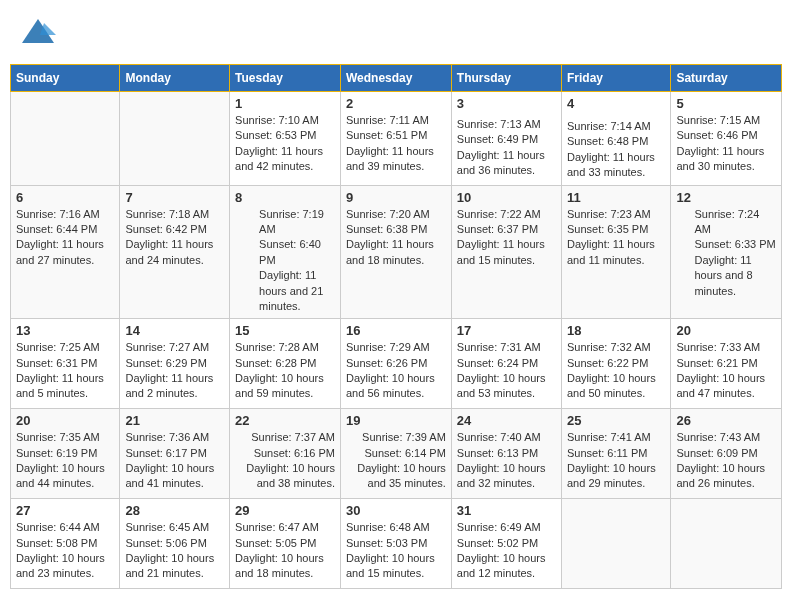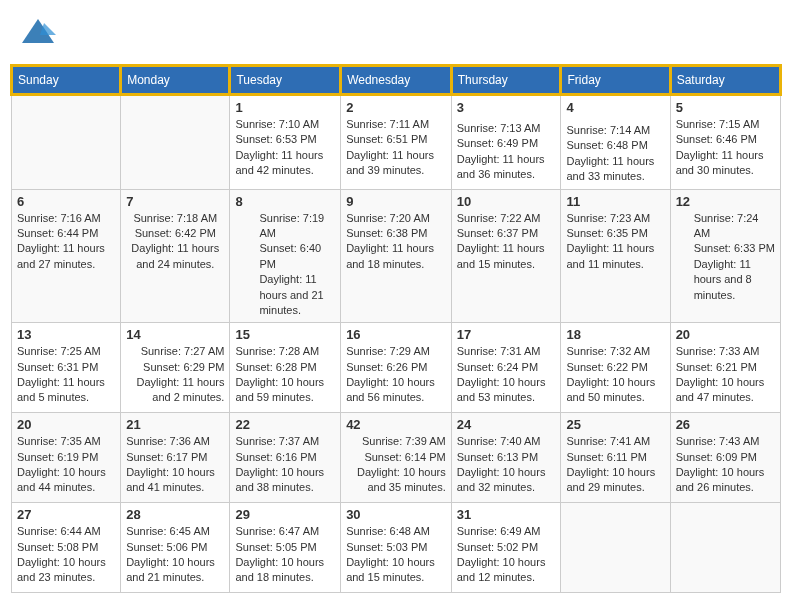--- a/index.html
+++ b/index.html
@@ -45,22 +45,22 @@
       width: 100%;
       border-collapse: collapse;
       font-size: 11px;
     }
     .calendar-table th {
       background-color: #2e6db4;
       color: #fff;
       padding: 6px 5px;
       text-align: left;
       font-size: 12px;
-      font-weight: normal;
-      border: 3px solid #eab308;
+      font-weight: bold;
+      border: 1px solid #eab308;
     }
     .calendar-table td {
       border: 1px solid #ccc;
       vertical-align: top;
       padding: 4px 5px;
       width: 113px;
       min-height: 80px;
       height: 90px;
       background: #fff;
     }
@@ -158,21 +158,21 @@
       </tr>
       <tr>
         <td>
           <div class="day-number">6</div>
           <div class="day-info" style="white-space: pre-line;">Sunrise: 7:16 AM
 Sunset: 6:44 PM
 Daylight: 11 hours and 27 minutes.</div>
         </td>
         <td>
           <div class="day-number">7</div>
-          <div class="day-info" style="white-space: pre-line; text-align: center;">Sunrise: 7:18 AM
+          <div class="day-info" style="white-space: pre-line;">Sunrise: 7:18 AM
 Sunset: 6:42 PM
 Daylight: 11 hours and 24 minutes.</div>
         </td>
         <td>
           <div class="day-number">8</div>
           <div class="day-info" style="white-space: pre-line; margin-left: 24px;">Sunrise: 7:19 AM
 Sunset: 6:40 PM
 Daylight: 11 hours and 21 minutes.</div>
         </td>
         <td>
@@ -202,21 +202,21 @@
       </tr>
       <tr>
         <td>
           <div class="day-number">13</div>
           <div class="day-info" style="white-space: pre-line;">Sunrise: 7:25 AM
 Sunset: 6:31 PM
 Daylight: 11 hours and 5 minutes.</div>
         </td>
         <td>
           <div class="day-number">14</div>
-          <div class="day-info" style="white-space: pre-line; text-align: right;">Sunrise: 7:27 AM
+          <div class="day-info" style="white-space: pre-line;">Sunrise: 7:27 AM
 Sunset: 6:29 PM
 Daylight: 11 hours and 2 minutes.</div>
         </td>
         <td>
           <div class="day-number">15</div>
           <div class="day-info" style="white-space: pre-line;">Sunrise: 7:28 AM
 Sunset: 6:28 PM
 Daylight: 10 hours and 59 minutes.</div>
         </td>
         <td>
@@ -252,26 +252,26 @@
 Daylight: 10 hours and 44 minutes.</div>
         </td>
         <td>
           <div class="day-number">21</div>
           <div class="day-info" style="white-space: pre-line;">Sunrise: 7:36 AM
 Sunset: 6:17 PM
 Daylight: 10 hours and 41 minutes.</div>
         </td>
         <td>
           <div class="day-number">22</div>
-          <div class="day-info" style="white-space: pre-line;">Sunrise: 7:37 AM
+          <div class="day-info" style="white-space: pre-line; text-align: right;">Sunrise: 7:37 AM
 Sunset: 6:16 PM
 Daylight: 10 hours and 38 minutes.</div>
         </td>
         <td>
-          <div class="day-number">42</div>
+          <div class="day-number">19</div>
           <div class="day-info" style="white-space: pre-line; text-align: right;">Sunrise: 7:39 AM
 Sunset: 6:14 PM
 Daylight: 10 hours and 35 minutes.</div>
         </td>
         <td>
           <div class="day-number">24</div>
           <div class="day-info" style="white-space: pre-line;">Sunrise: 7:40 AM
 Sunset: 6:13 PM
 Daylight: 10 hours and 32 minutes.</div>
         </td>

